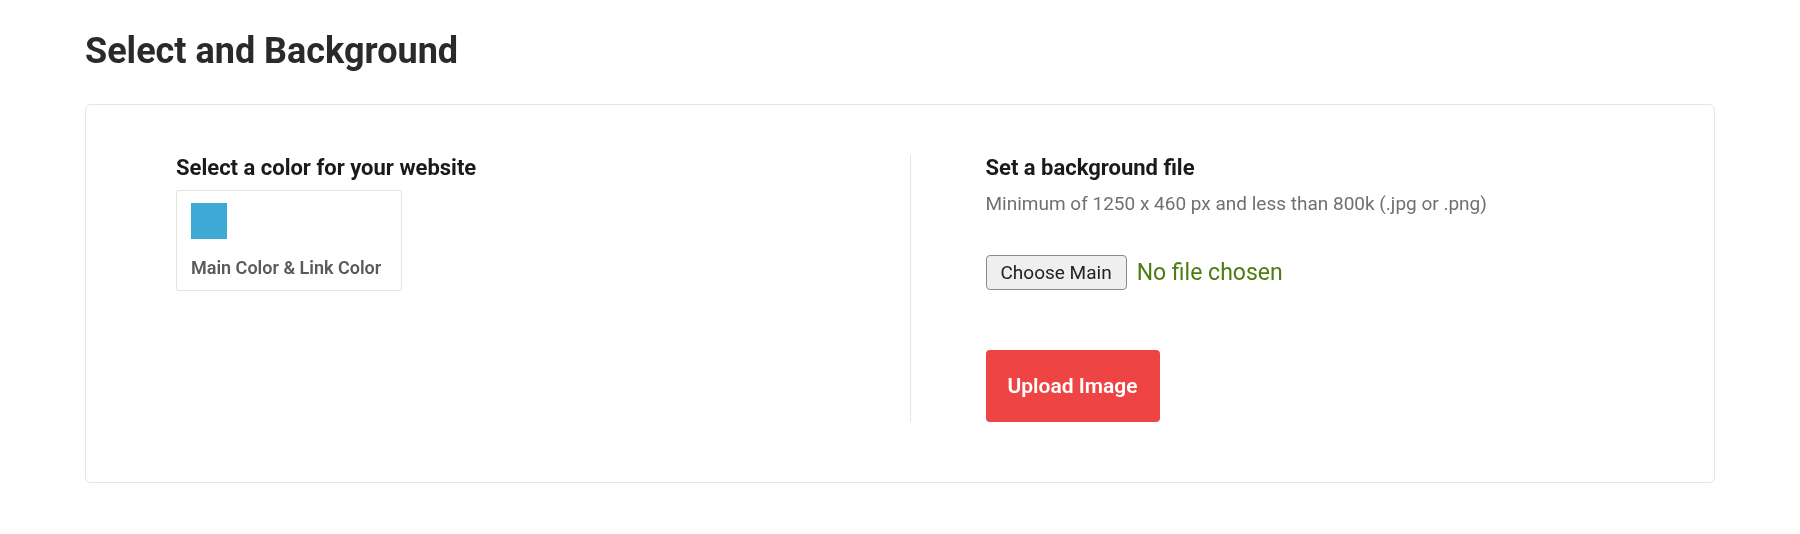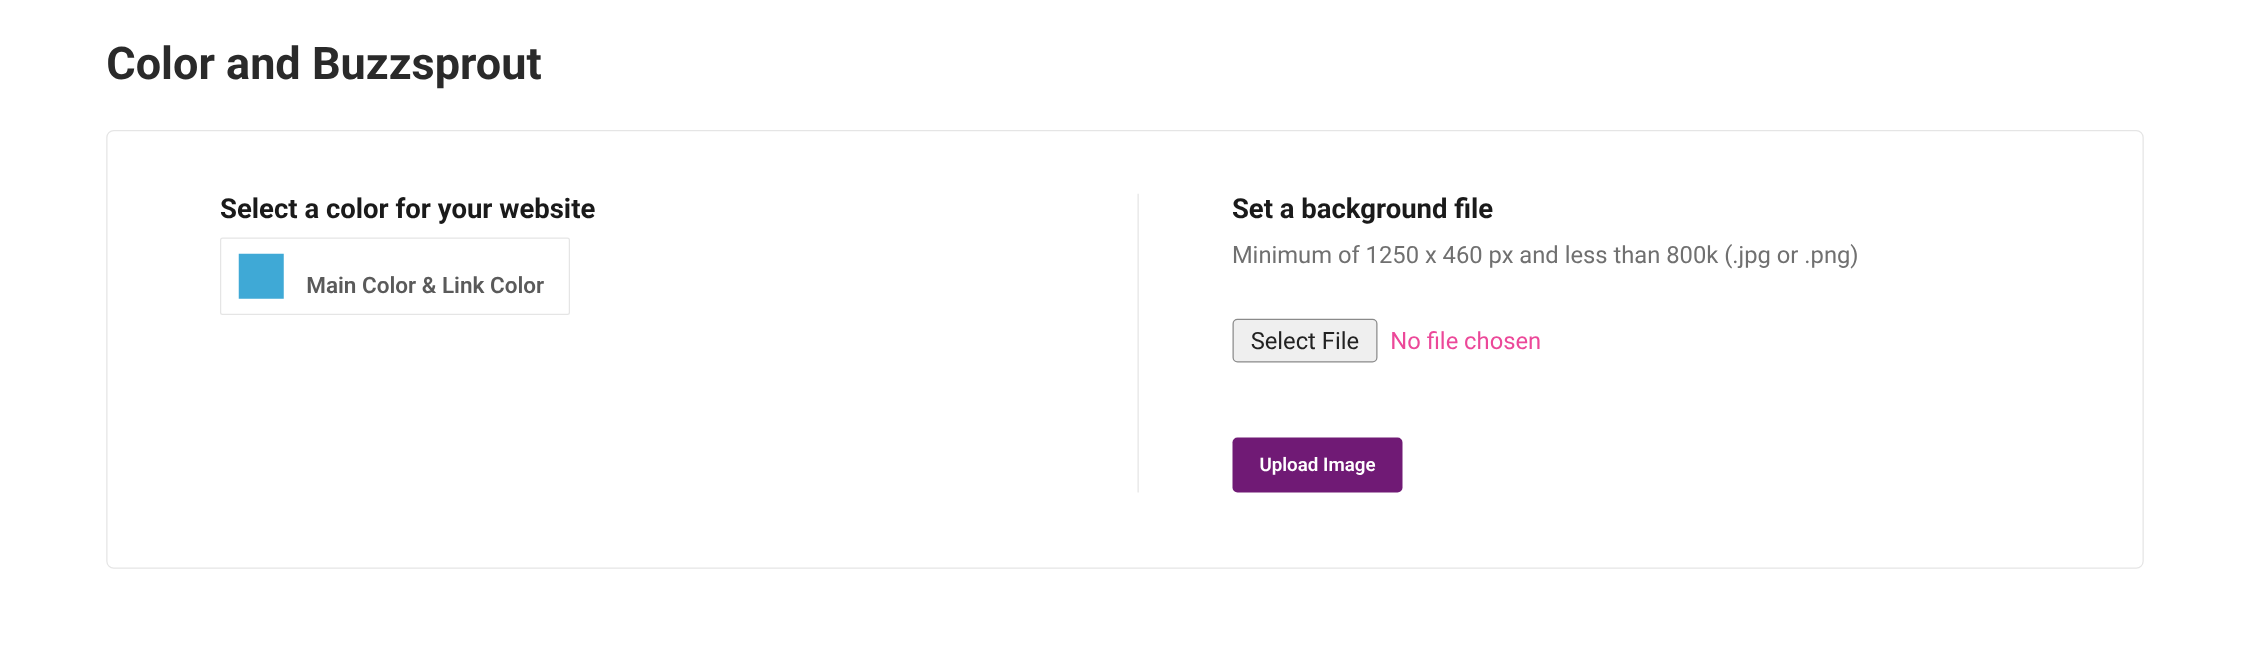--- a/index.html
+++ b/index.html
@@ -43,26 +43,27 @@
     }
     .section-description {
       font-size: 19px;
       font-weight: 400;
       color: #707070;
       line-height: 1.5;
       margin-bottom: 36px;
     }
     .color-picker {
       display: inline-flex;
-      align-items: flex-end;
+      align-items: flex-start;
       border: 1px solid #e5e5e5;
       border-radius: 2px;
       padding: 12px 20px 12px 14px;
       gap: 18px;
       cursor: pointer;
+      flex-direction: column;
     }
     .color-swatch {
       width: 36px;
       height: 36px;
       background: #3fa9d6;
     }
     .color-picker-label {
       font-size: 18px;
       font-weight: 600;
       color: #5a5a5a;
@@ -77,53 +78,53 @@
       font-family: inherit;
       font-size: 19px;
       color: #222;
       background: #efefef;
       border: 1px solid #8a8a8a;
       border-radius: 4px;
       padding: 5px 14px;
       cursor: pointer;
     }
     .file-status {
-      font-size: 19px;
-      color: #ec4899;
+      font-size: 23px;
+      color: #4d7c0f;
     }
     .upload-btn {
       font-family: inherit;
-      font-size: 15px;
+      font-size: 21px;
       font-weight: 600;
       color: #ffffff;
-      background: #701a75;
+      background: #ef4444;
       border: none;
       border-radius: 4px;
-      padding: 13px 22px;
+      padding: 24px 22px;
       cursor: pointer;
     }
   </style>
 </head>
 <body>
 
-<h1 class="page-title">Color and Buzzsprout</h1>
+<h1 class="page-title">Select and Background</h1>
 
 <div class="settings-card">
 
   <div class="left-column">
     <h2 class="section-heading">Select a color for your website</h2>
     <div class="color-picker">
       <div class="color-swatch" style="background:#3fa9d6"></div>
       <span class="color-picker-label">Main Color &amp; Link Color</span>
     </div>
   </div>
 
   <div class="right-column">
     <h2 class="section-heading">Set a background file</h2>
     <p class="section-description">Minimum of 1250 x 460 px and less than 800k (.jpg or .png)</p>
     <div class="file-input-row">
-      <button class="choose-file-btn">Select File</button>
+      <button class="choose-file-btn">Choose Main</button>
       <span class="file-status">No file chosen</span>
     </div>
     <button class="upload-btn">Upload Image</button>
   </div>
 
 </div>
 
 </body></html>

